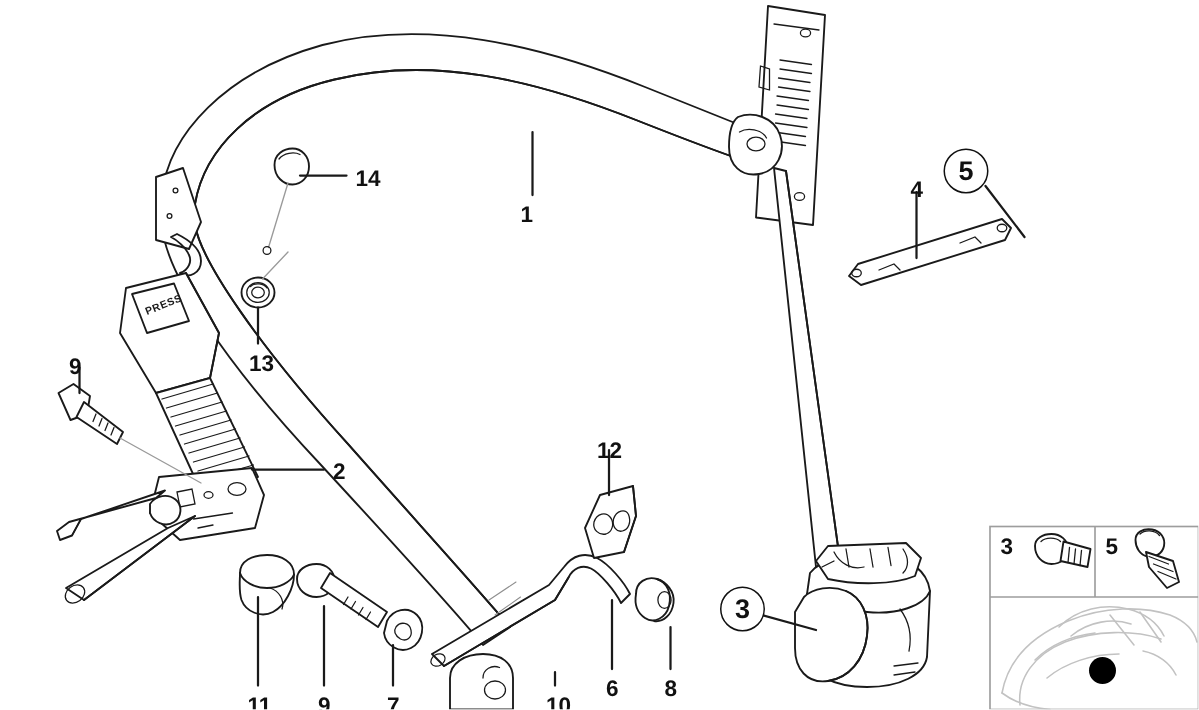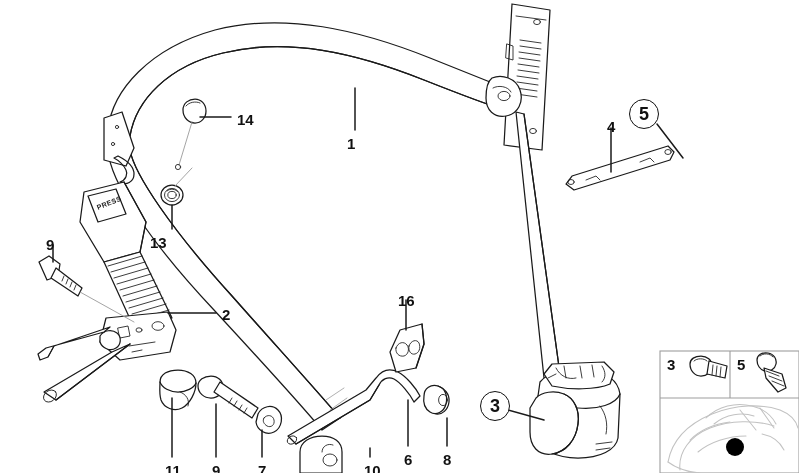--- a/index.html
+++ b/index.html
@@ -315,21 +315,21 @@
   <div class="cal n" style="left:222px;top:307px;">2</div>
   <div class="circ" style="left:480px;top:391px;width:28px;height:28px;">3</div>
   <div class="cal n" style="left:607px;top:119px;">4</div>
   <div class="circ" style="left:629px;top:99px;width:28px;height:28px;">5</div>
   <div class="cal n" style="left:404px;top:452px;">6</div>
   <div class="cal n" style="left:258px;top:463px;">7</div>
   <div class="cal n" style="left:443px;top:452px;">8</div>
   <div class="cal n" style="left:212px;top:463px;">9</div>
   <div class="cal n" style="left:364px;top:463px;">10</div>
   <div class="cal n" style="left:165px;top:463px;">11</div>
-  <div class="cal n" style="left:398px;top:293px;">16</div>
-  <div class="cal n" style="left:150px;top:235px;">13</div>
+  <div class="cal n" style="left:398px;top:293px;">12</div>
+  <div class="cal n" style="left:166px;top:235px;">13</div>
   <div class="cal n" style="left:237px;top:112px;">14</div>
   <div class="cal n" style="left:46px;top:237px;">9</div>
 
   <div class="insetlbl" style="left:667px;top:356px;">3</div>
   <div class="insetlbl" style="left:737px;top:356px;">5</div>
 
 </div>
 
 </body></html>

